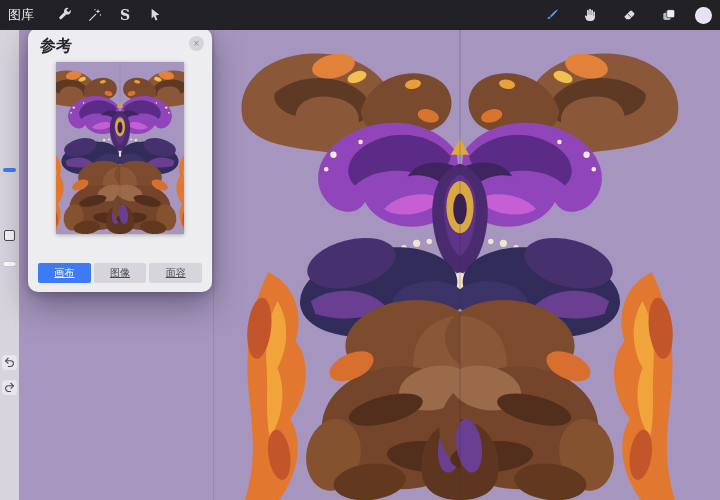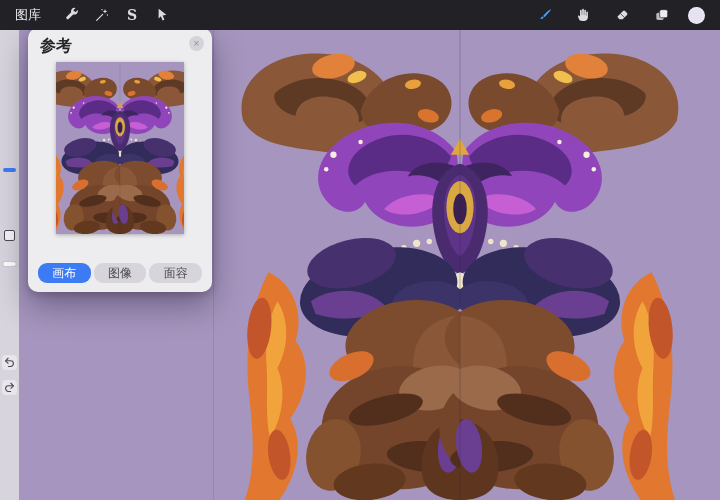--- a/index.html
+++ b/index.html
@@ -4,21 +4,21 @@
 <style>
   html,body{margin:0;padding:0;background:#555;}
   .stage{
     position:relative;width:720px;height:500px;overflow:hidden;
     background:#a696bf;font-family:"Liberation Sans",sans-serif;
     -webkit-user-select:none;user-select:none;
   }
   
   .topbar{
     position:absolute;left:0;top:0;width:720px;height:30px;background:#212126;
-    display:flex;align-items:center;padding:0 15px;box-sizing:border-box;z-index:50;
+    display:flex;align-items:center;padding:0 8px;box-sizing:border-box;z-index:50;
   }
   .tb-left{display:flex;align-items:center;gap:4px;}
   .gallery-btn{color:#ececf0;font-size:13px;margin-right:14px;line-height:30px;}
   .tb-btn{width:26px;height:26px;display:flex;align-items:center;justify-content:center;}
   .tb-btn svg{width:16px;height:16px;display:block;}
   .sel-glyph{font-family:"DejaVu Serif",serif;font-size:14px;color:#dcdce0;font-weight:bold;}
   .tb-spacer{flex:1;}
   .tb-right{display:flex;align-items:center;gap:13px;}
   .color-swatch{width:17px;height:17px;border-radius:50%;background:#e7e2f2;border:1px solid rgba(255,255,255,0.45);box-sizing:border-box;}
   
@@ -41,22 +41,22 @@
   .ref-panel{
     position:absolute;left:28px;top:28px;width:184px;height:264px;background:#ededf0;border-radius:10px;
     box-shadow:0 14px 32px rgba(20,14,38,0.38),0 2px 8px rgba(20,14,38,0.22);z-index:40;
   }
   .ref-title{position:absolute;left:12px;top:8px;font-size:16px;font-weight:bold;color:#26262b;}
   .ref-close{position:absolute;right:8px;top:8px;width:15px;height:15px;border-radius:50%;background:#d5d3d9;
     color:#93919a;font-size:10px;line-height:15px;text-align:center;}
   .ref-thumb{position:absolute;left:28px;top:34px;width:128px;height:172px;box-shadow:0 1px 4px rgba(0,0,0,0.28);}
   .ref-thumb svg{display:block;}
   .ref-tabs{position:absolute;left:10px;right:10px;bottom:9px;display:flex;gap:3px;}
-  .tab{flex:1;height:20px;border-radius:9px;background:#d7d5db;color:#4a4a50;font-size:12px;
-    display:flex;align-items:center;justify-content:center;}
+  .tab{flex:1;height:20px;border-radius:2px;background:#d7d5db;color:#4a4a50;font-size:10px;
+    display:flex;align-items:center;justify-content:center;text-decoration:underline;}
   .tab.active{background:#3d7bf5;color:#fff;}
   .hidden-defs{position:absolute;width:0;height:0;overflow:hidden;}
 </style>
 </head>
 <body>
 
 <div class="stage">
 
   <svg class="hidden-defs" aria-hidden="true">
     <defs>

